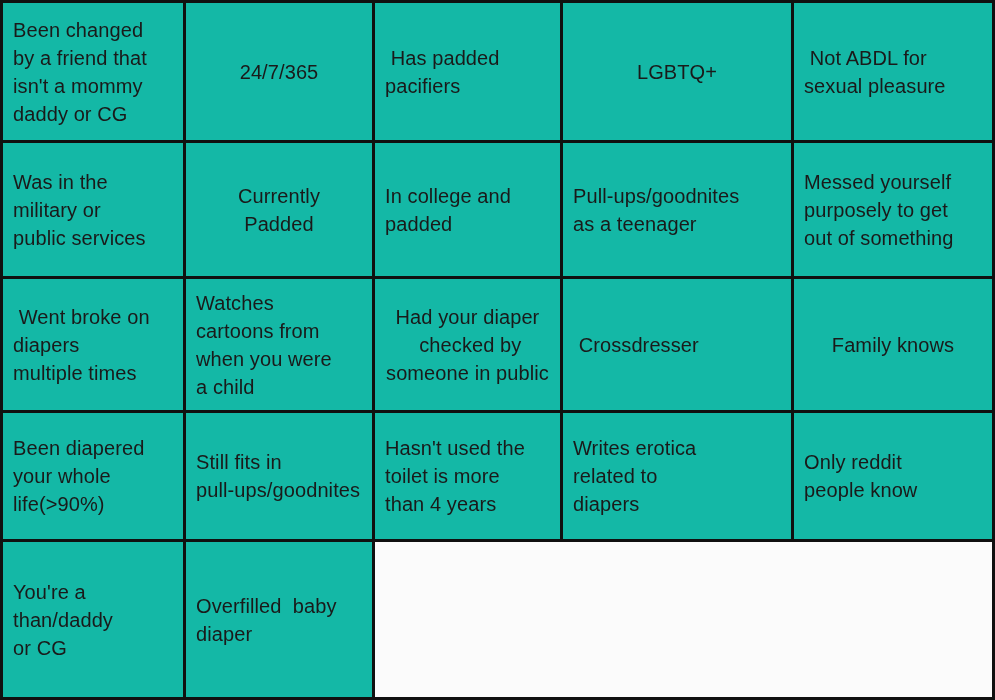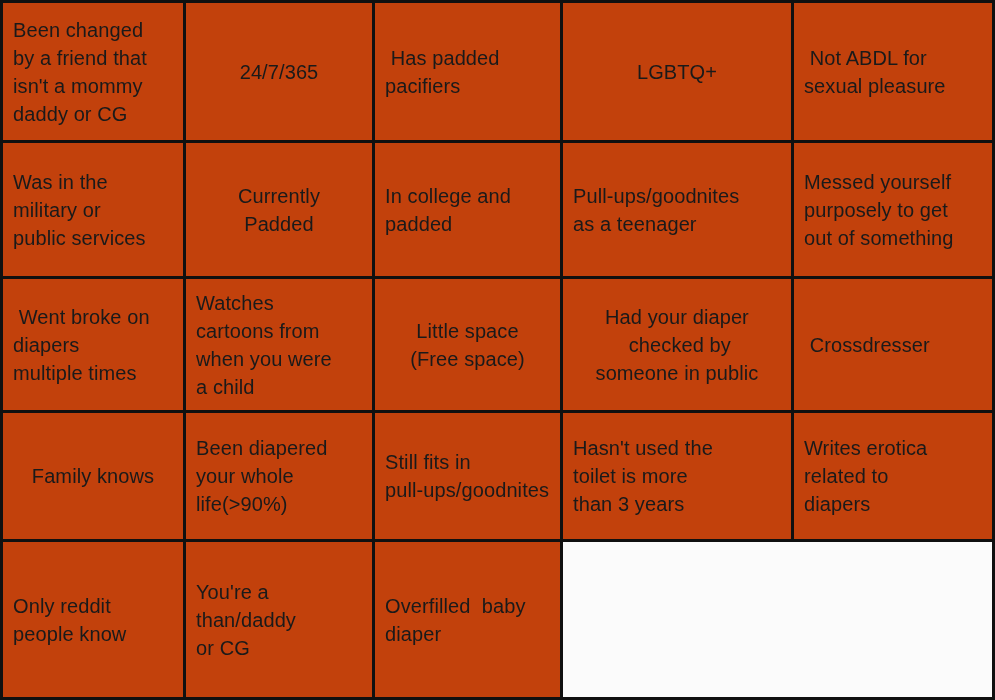--- a/index.html
+++ b/index.html
@@ -18,21 +18,21 @@
     color: #1a1a1a;
   }
   .cell {
     box-sizing: border-box;
     border-right: 3px solid #101010;
     border-bottom: 3px solid #101010;
     display: flex;
     align-items: center;
     padding: 4px 8px 4px 10px;
     overflow: hidden;
-    background: #c2410c;
+    background: #14b8a6;
   }
   .cell:nth-child(5n) { border-right: none; }
   .cell:nth-child(n+21) { border-bottom: none; }
   .cell-text {
     white-space: pre-wrap;
     font-size: 20px;
     line-height: 28px;
     letter-spacing: 0.1px;
   }
   .align-left { justify-content: flex-start; text-align: left; }
@@ -94,24 +94,20 @@
 diapers
 multiple times</div>
   </div>
     <div class="cell align-left">
     <div class="cell-text">Watches
 cartoons from
 when you were
 a child</div>
   </div>
     <div class="cell align-center">
-    <div class="cell-text">Little space
-(Free space)</div>
-  </div>
-    <div class="cell align-center">
     <div class="cell-text">Had your diaper
  checked by
 someone in public</div>
   </div>
     <div class="cell align-left">
     <div class="cell-text"> Crossdresser</div>
   </div>
     <div class="cell align-center">
     <div class="cell-text">Family knows</div>
   </div>
@@ -120,21 +116,21 @@
 your whole
 life(&gt;90%)</div>
   </div>
     <div class="cell align-left">
     <div class="cell-text">Still fits in
 pull-ups/goodnites</div>
   </div>
     <div class="cell align-left">
     <div class="cell-text">Hasn't used the
 toilet is more
-than 3 years</div>
+than 4 years</div>
   </div>
     <div class="cell align-left">
     <div class="cell-text">Writes erotica
 related to
 diapers</div>
   </div>
     <div class="cell align-left">
     <div class="cell-text">Only reddit
 people know</div>
   </div>

